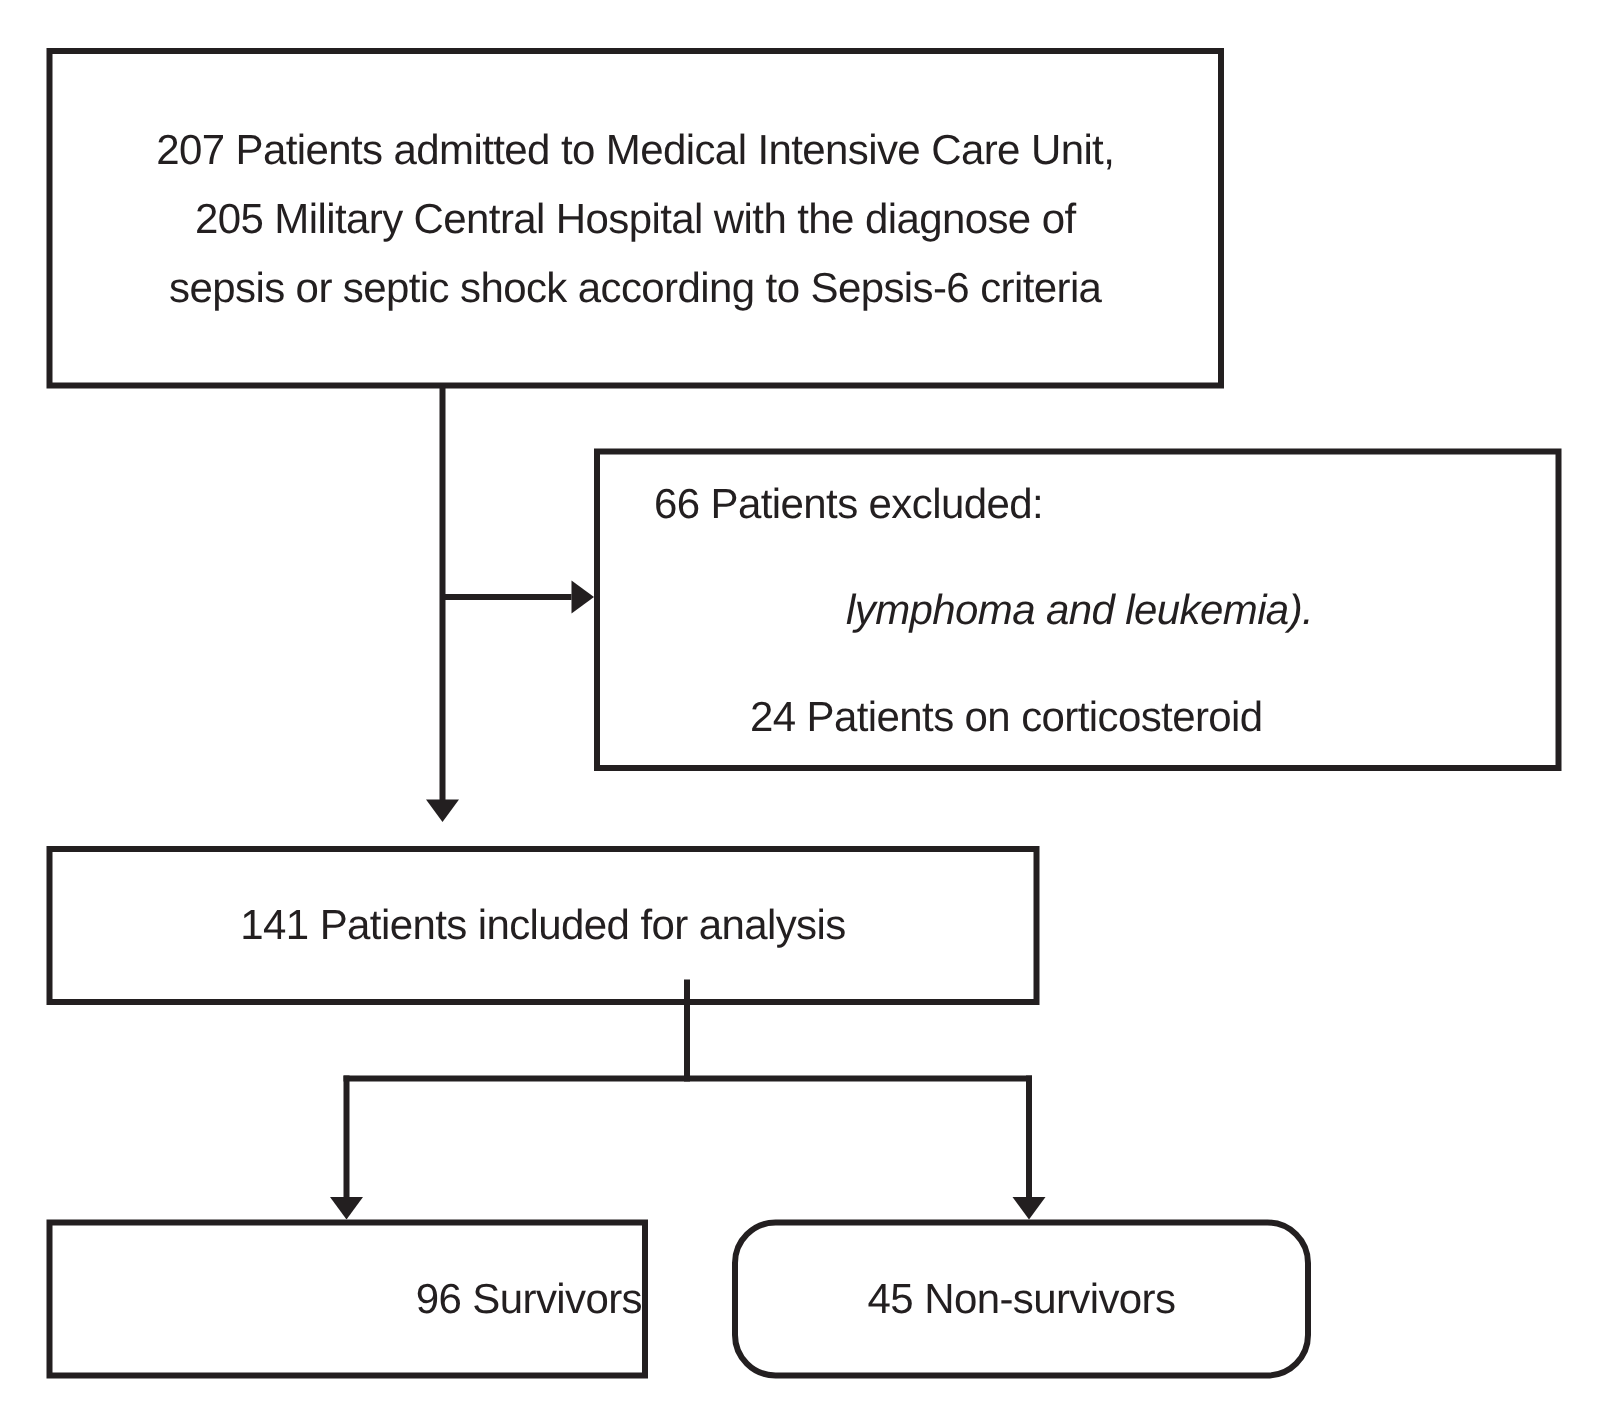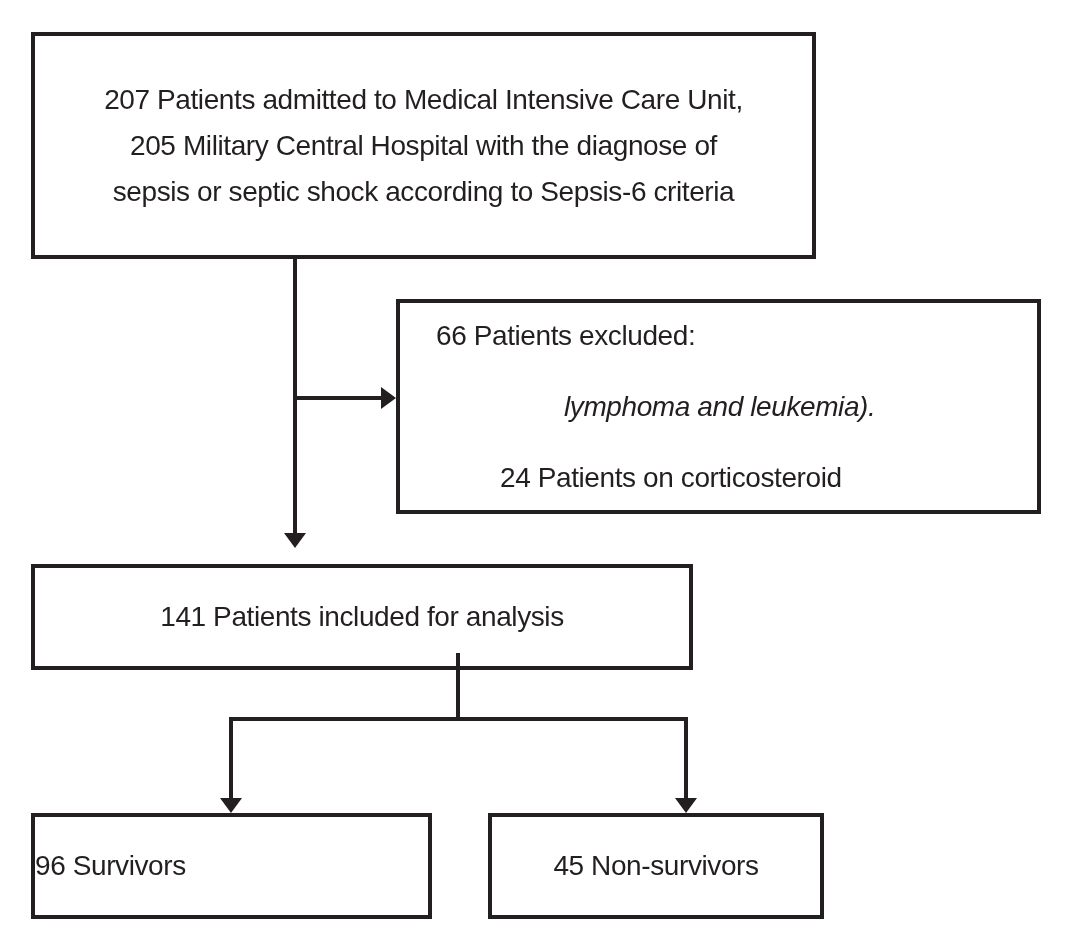--- a/index.html
+++ b/index.html
@@ -31,25 +31,26 @@
     left: 396px; top: 299px; width: 645px; height: 215px;
     text-align: left; line-height: 43px; padding-left: 36px; gap: 28px;
   }
   .box-included {
     left: 31px; top: 548px; width: 662px; height: 106px;
     text-align: center;
     margin-top: 16px;
   }
   .box-survivors {
     left: 31px; top: 813px; width: 401px; height: 106px;
-    text-align: left;
+    text-align: right;
   }
   .box-nonsurvivors {
-    left: 488px; top: 813px; width: 336px; height: 106px;
+    left: 488px; top: 813px; width: 386px; height: 106px;
     text-align: center;
+    border-radius: 29px;
   }
   .ind1 { padding-left: 64px; }
   .ind2 { padding-left: 128px; font-style: italic; }
   .vline, .hline { position: absolute; background: #231f20; }
   .line-a { left: 293px; top: 257px; width: 4px; height: 278px; }
   .arrow-a {
     position: absolute; left: 284px; top: 533px; width: 0; height: 0;
     border-left: 11px solid transparent; border-right: 11px solid transparent;
     border-top: 15px solid #231f20;
   }

